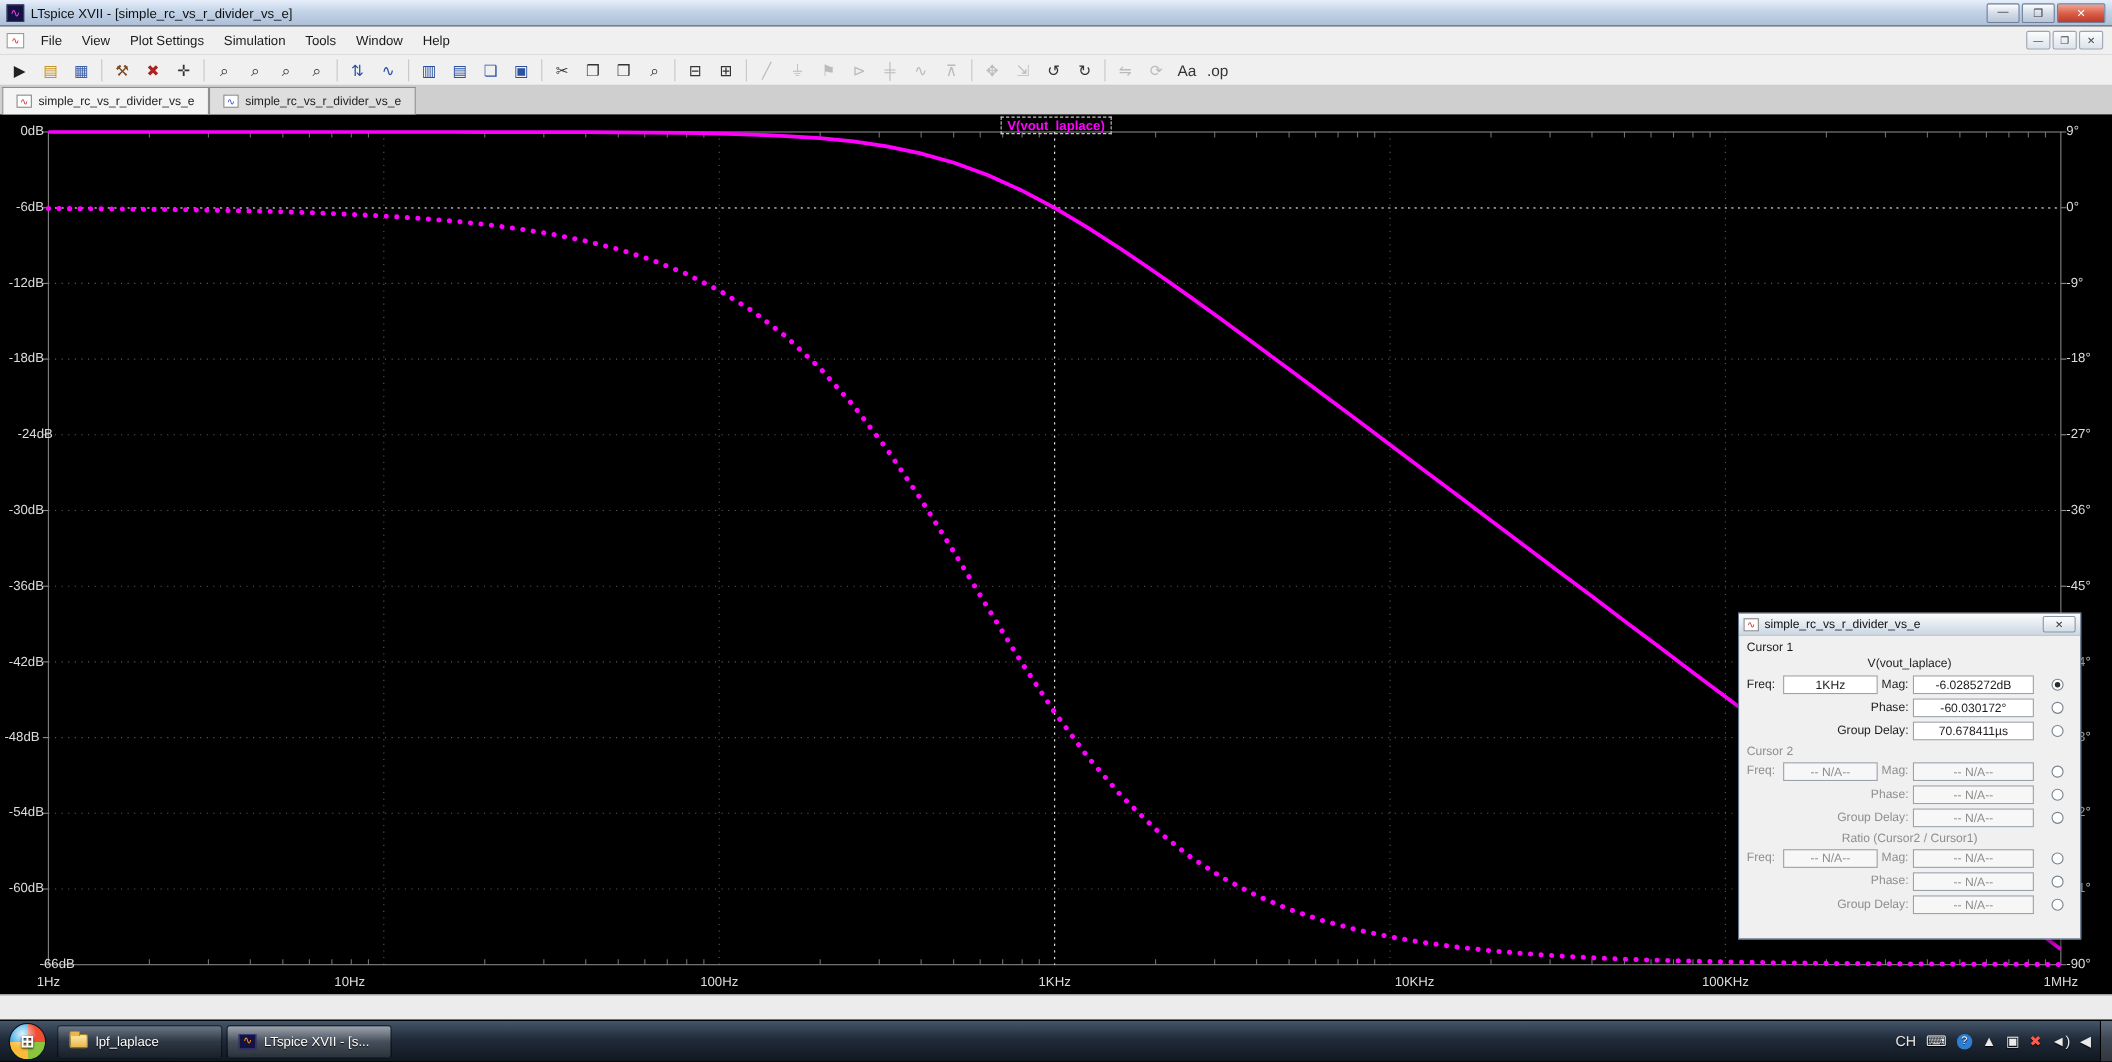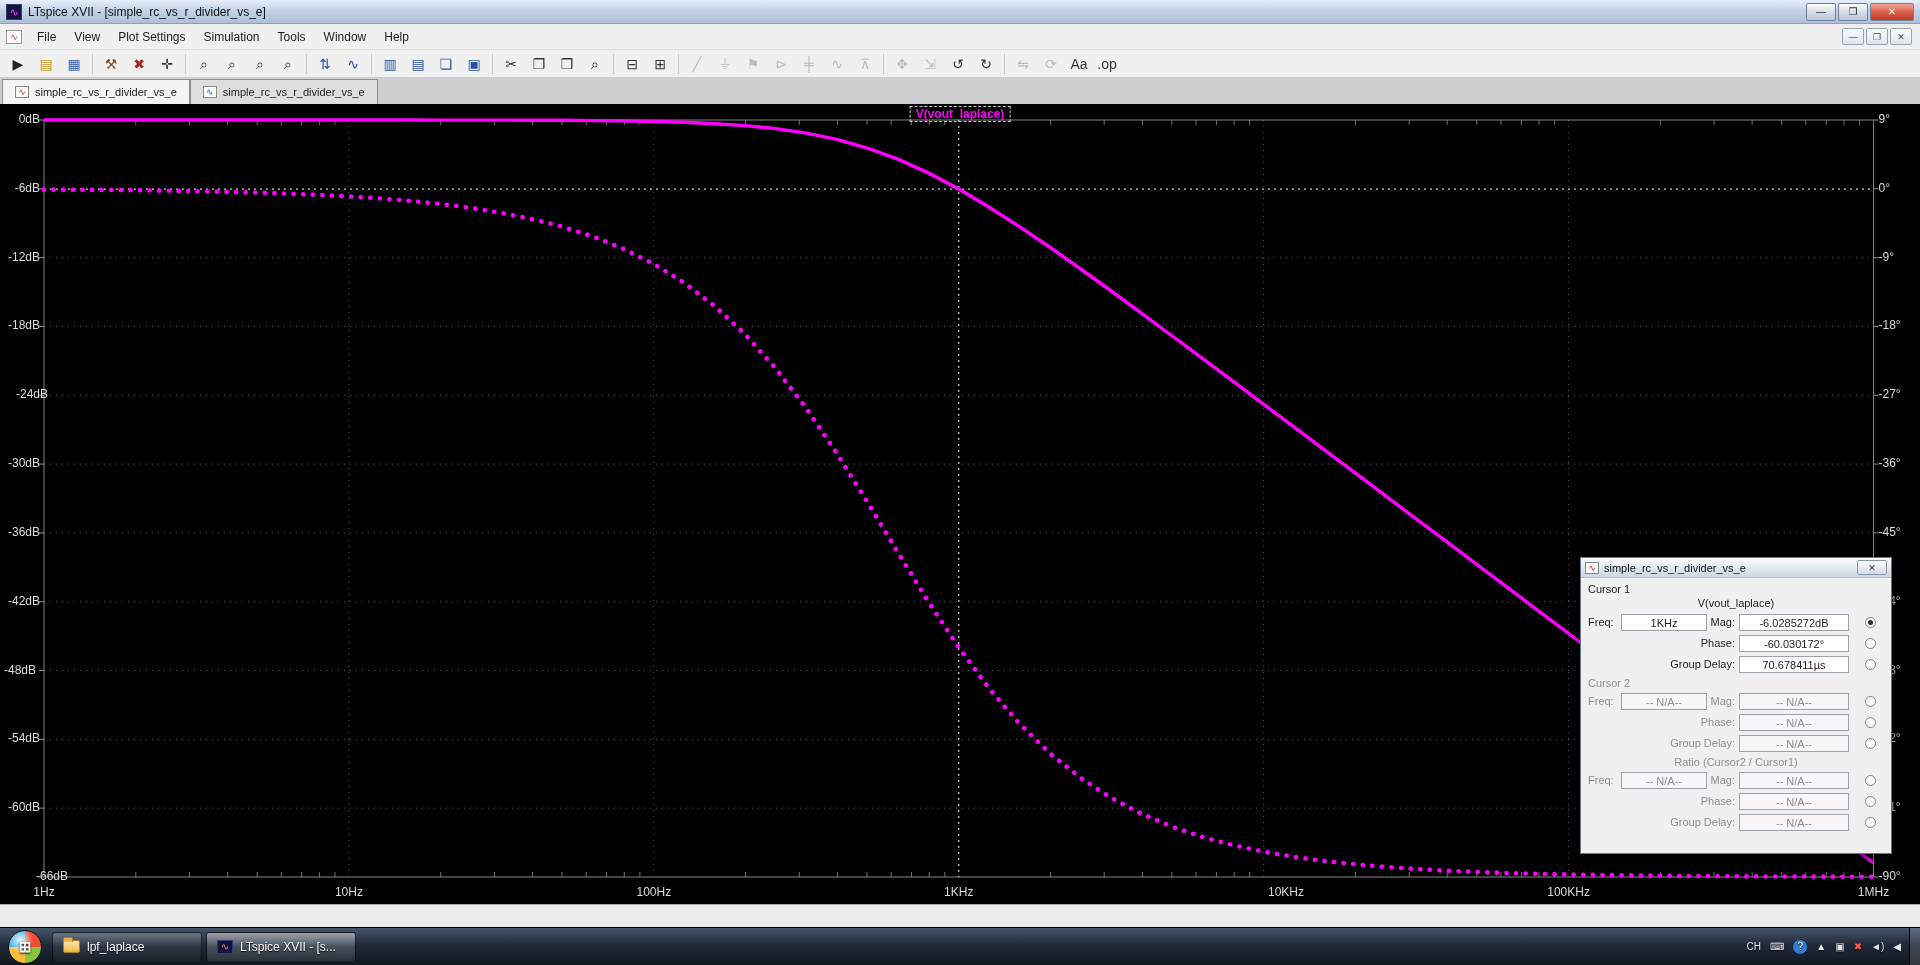--- a/index.html
+++ b/index.html
@@ -112,21 +112,21 @@
   .task-btn.active { background:linear-gradient(rgba(255,255,255,.5),rgba(255,255,255,.18) 50%,rgba(255,255,255,.1));
     border-color:rgba(0,0,0,.75); }
   .task-label { color:#fff; font-size:12px; text-shadow:0 1px 1px #000; white-space:nowrap; }
   .folder-ico { width:17px; height:13px; background:linear-gradient(#ffe9a8,#e8b64c);
     border:1px solid #a8802c; border-radius:2px; position:relative; }
   .folder-ico::before { content:""; position:absolute; left:-1px; top:-4px; width:8px; height:4px;
     background:#e8b64c; border:1px solid #a8802c; border-bottom:none; border-radius:2px 2px 0 0; }
   .lt-ico { width:16px; height:14px; background:#141240; border:1px solid #3a3a7a; color:#ff9a20;
     font-size:10px; line-height:12px; text-align:center; }
   .tray { margin-left:auto; display:flex; align-items:center; gap:9px; padding-right:8px; }
-  .tray-item { color:#eaeaea; font-size:10px; text-shadow:0 1px 1px #000; }
+  .tray-item { color:#eaeaea; font-size:13px; text-shadow:0 1px 1px #000; }
   .tray-item.help { width:14px; height:14px; border-radius:50%; background:#2e7fd4; color:#fff;
     font-size:10px; display:flex; align-items:center; justify-content:center; }
   .show-desktop { width:11px; height:38px; border-left:1px solid #000;
     background:rgba(255,255,255,.14); }
 </style>
 </head>
 <body>
 
 <div class="titlebar">
   <div class="app-icon">∿</div>
@@ -464,21 +464,21 @@
     <div class="axis-label" style="left: 1878.5px; top: 214.455px; width: 44px; text-align: left;">-18°</div>
     <div class="axis-label" style="left: 1878.5px; top: 283.273px; width: 44px; text-align: left;">-27°</div>
     <div class="axis-label" style="left: 1878.5px; top: 352.091px; width: 44px; text-align: left;">-36°</div>
     <div class="axis-label" style="left: 1878.5px; top: 420.909px; width: 44px; text-align: left;">-45°</div>
     <div class="axis-label" style="left: 1878.5px; top: 489.727px; width: 44px; text-align: left;">-54°</div>
     <div class="axis-label" style="left: 1878.5px; top: 558.545px; width: 44px; text-align: left;">-63°</div>
     <div class="axis-label" style="left: 1878.5px; top: 627.364px; width: 44px; text-align: left;">-72°</div>
     <div class="axis-label" style="left: 1878.5px; top: 696.182px; width: 44px; text-align: left;">-81°</div>
     <div class="axis-label" style="left: 1878.5px; top: 765px; width: 44px; text-align: left;">-90°</div>
     <div class="axis-label" style="left: -1px; top: 781px; width: 90px; text-align: center;">1Hz</div>
-    <div class="axis-label" style="left: 303.917px; top: 781px; width: 90px; text-align: center;">10Hz</div>
+    <div class="axis-label" style="left: 303.917px; top: 781px; width: 90px; text-align: left;">10Hz</div>
     <div class="axis-label" style="left: 608.833px; top: 781px; width: 90px; text-align: center;">100Hz</div>
     <div class="axis-label" style="left: 913.75px; top: 781px; width: 90px; text-align: center;">1KHz</div>
     <div class="axis-label" style="left: 1241px; top: 781px; width: 90px; text-align: center;">10KHz</div>
     <div class="axis-label" style="left: 1523.58px; top: 781px; width: 90px; text-align: center;">100KHz</div>
     <div class="axis-label" style="left: 1828.5px; top: 781px; width: 90px; text-align: center;">1MHz</div>
   </div>
 
 <div class="statusbar"></div>
 
 <div class="cursor-dialog">

